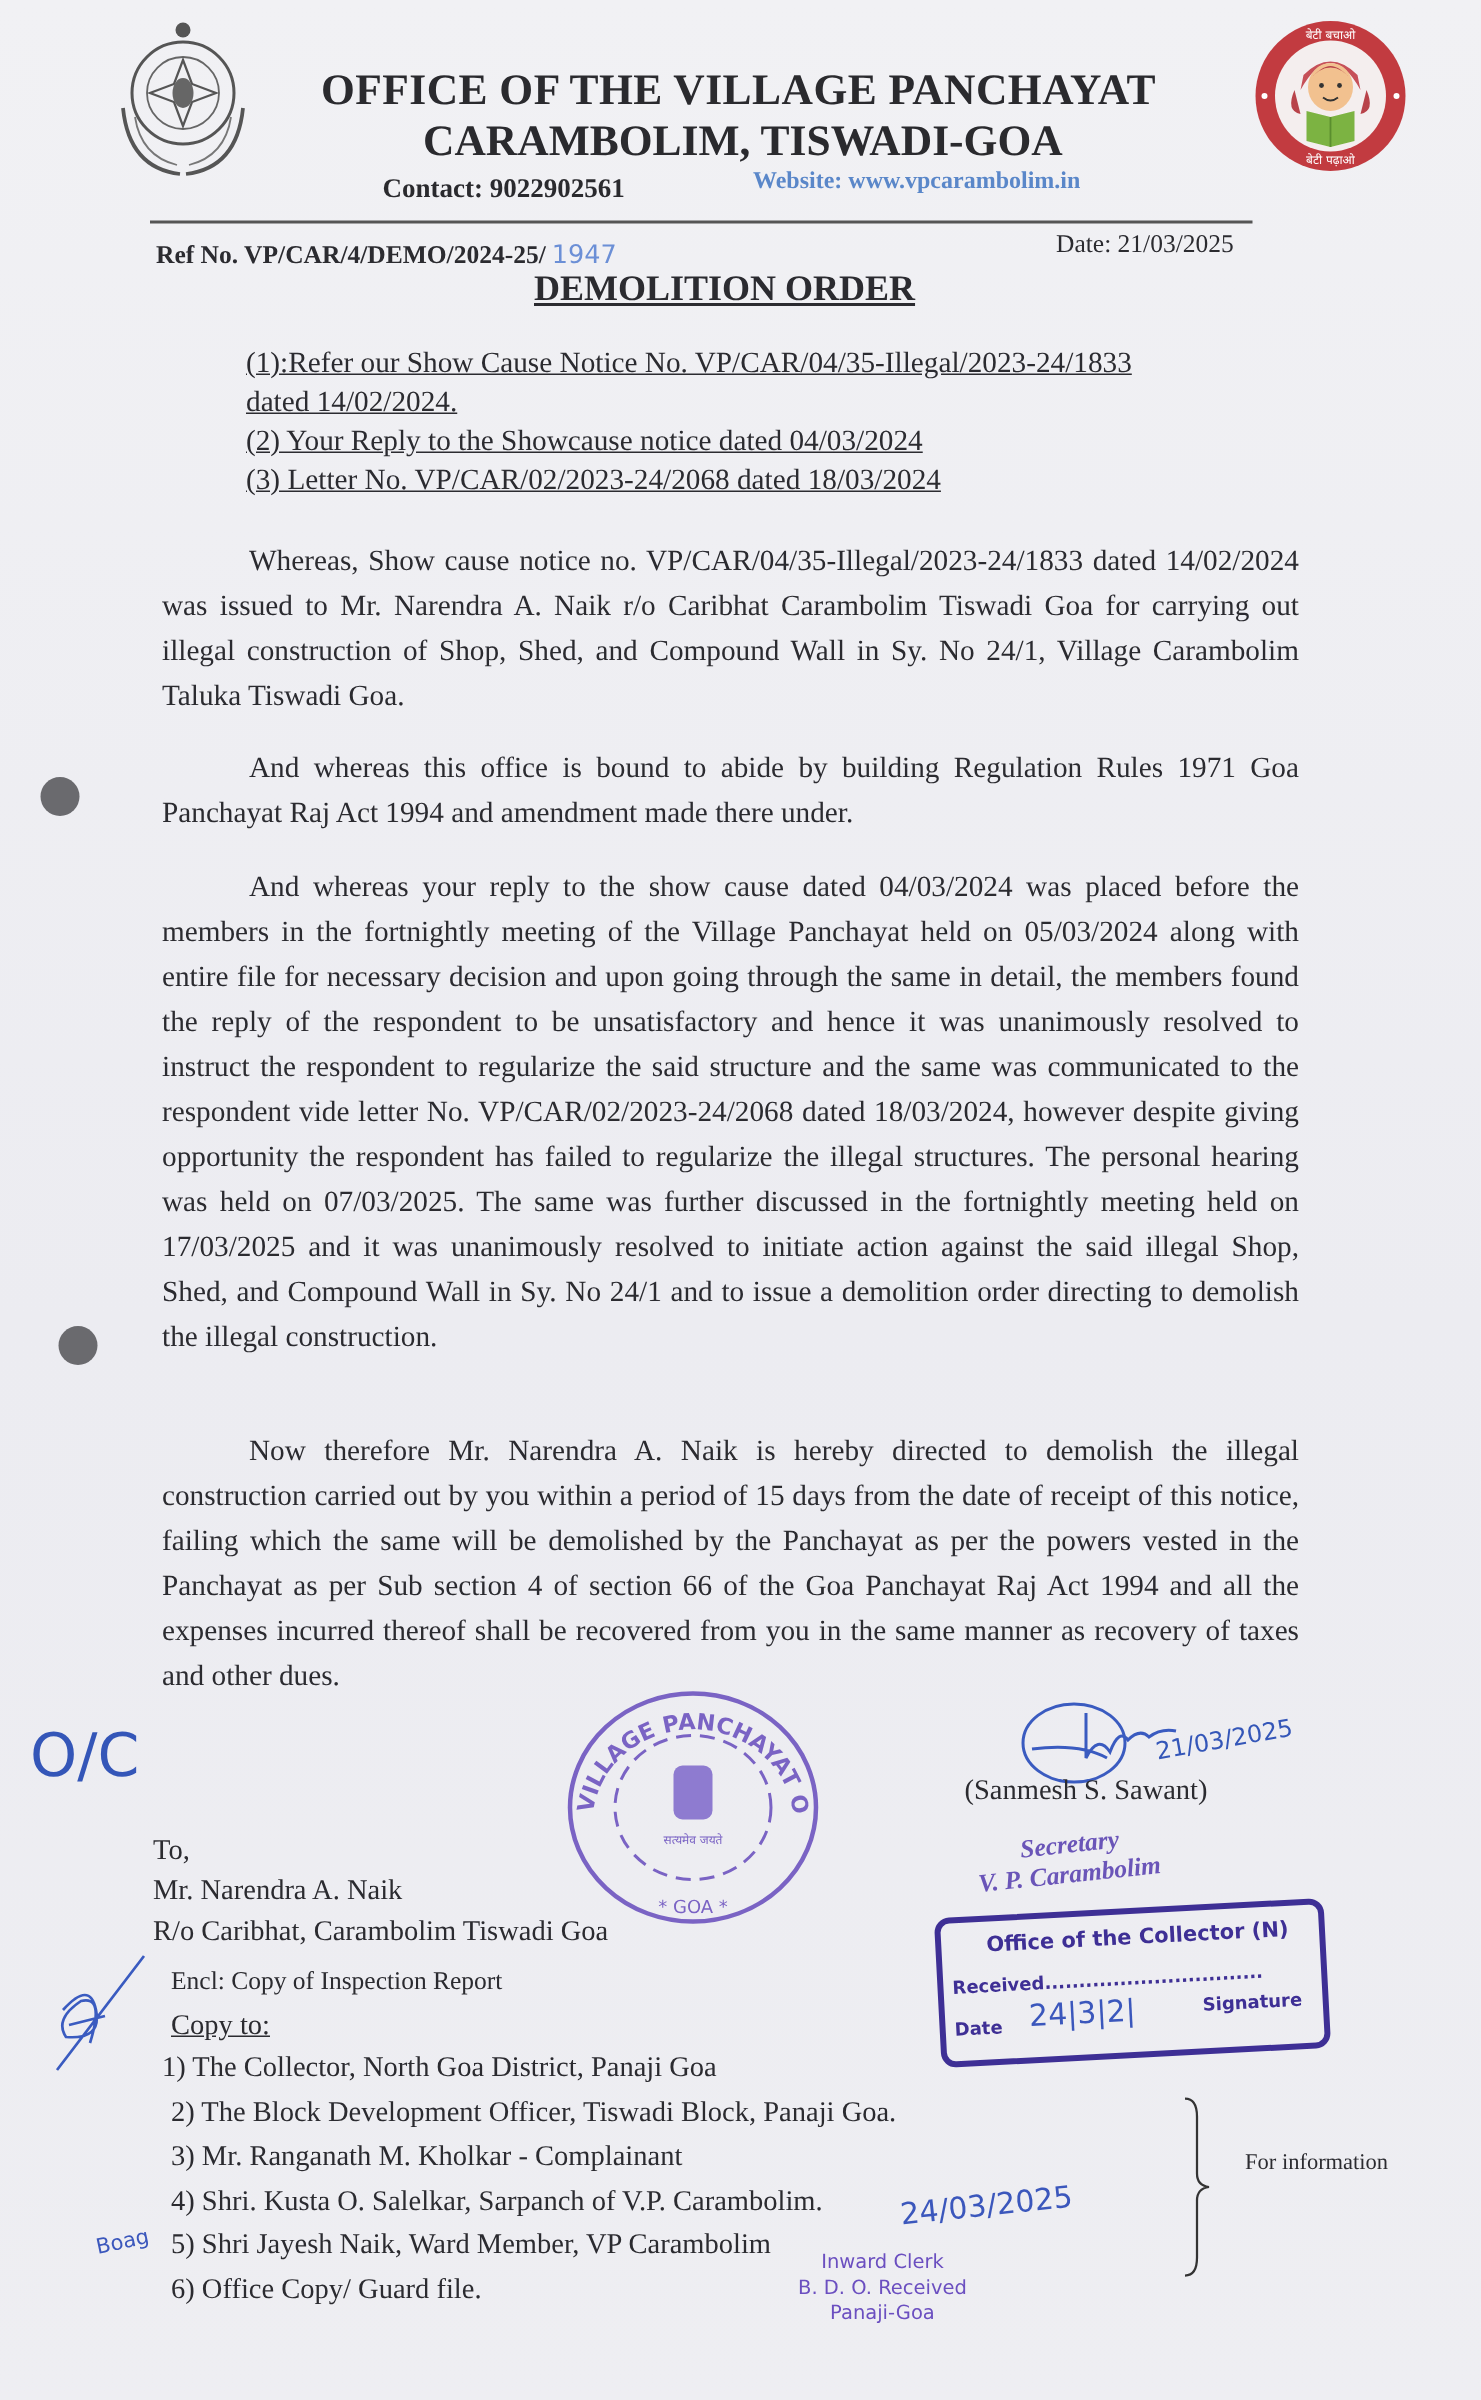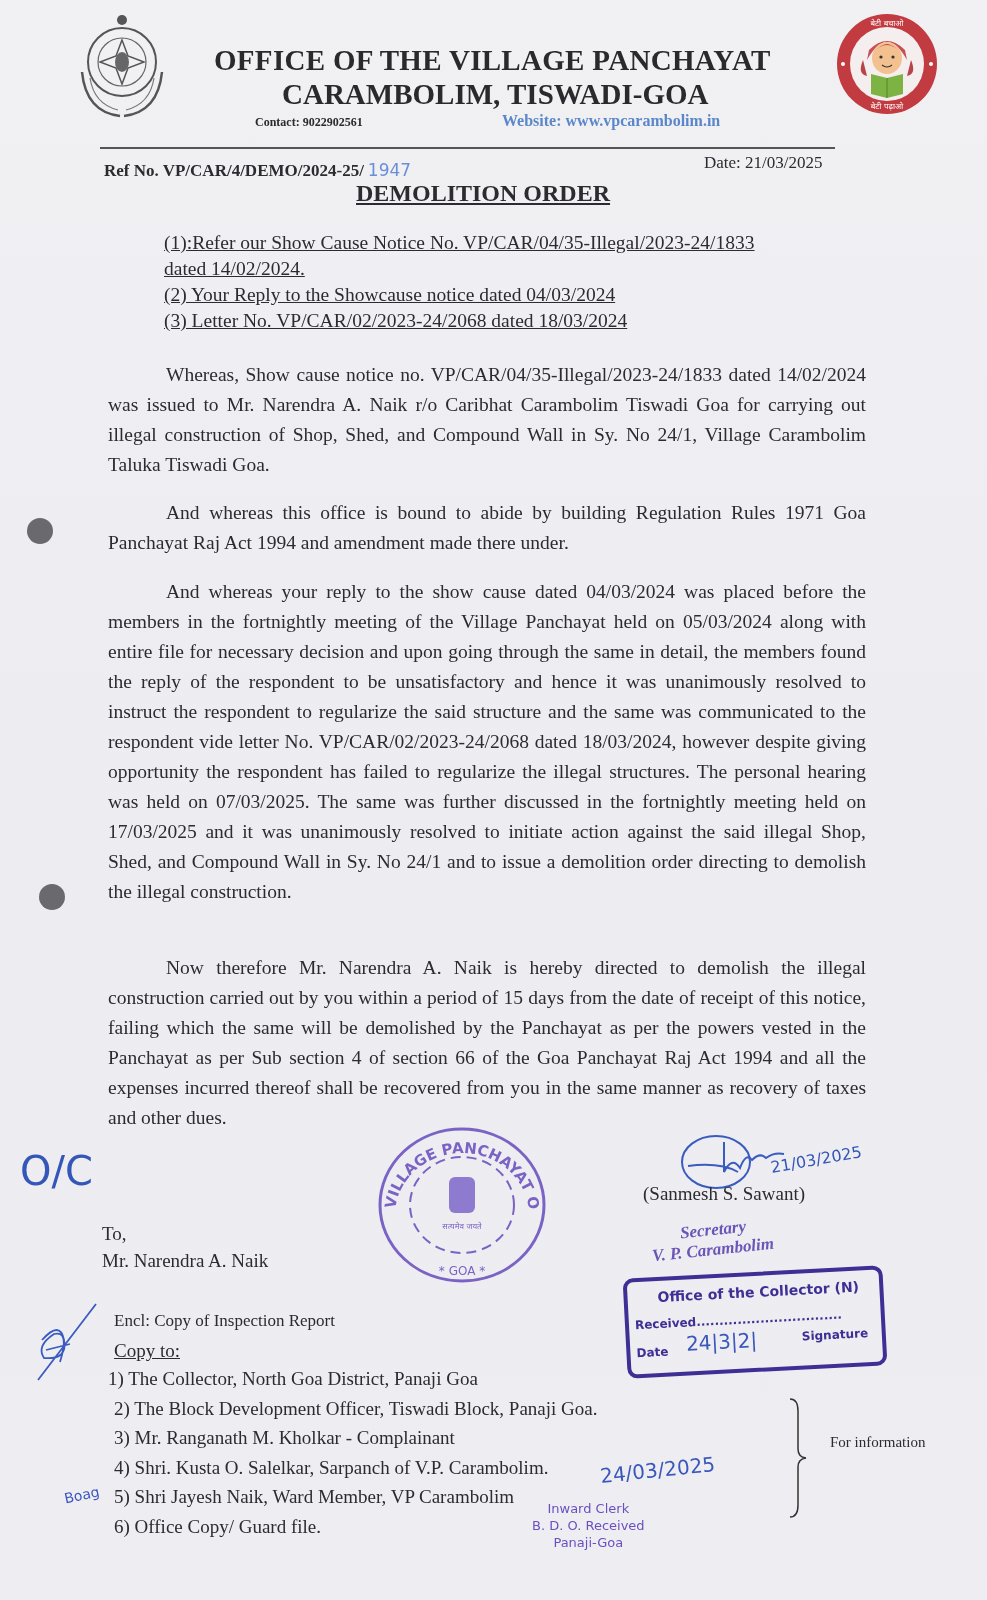--- a/index.html
+++ b/index.html
@@ -10,21 +10,21 @@
     color:#2b2b30;
   }
   .page { position:absolute; inset:0; background:linear-gradient(180deg,#f1f1f4 0%,#ececf1 55%,#eeeef2 100%); }
   .abs { position:absolute; }
 
   
   .emblem { left:72px; top:12px; width:100px; height:112px; }
   .bbbp { left:833px; top:10px; width:108px; height:108px; }
   .office-title { left:214px; top:44px; font-size:29px; font-weight:bold; letter-spacing:0.3px; color:#2a2a2e; white-space:nowrap; }
   .office-sub { left:282px; top:78px; font-size:29px; font-weight:bold; color:#2a2a2e; white-space:nowrap; }
-  .contact { left:255px; top:115px; font-size:12px; font-weight:bold; color:#2a2a2e; white-space:nowrap; }
+  .contact { left:255px; top:115px; font-size:18px; font-weight:bold; color:#2a2a2e; white-space:nowrap; }
   .website { left:502px; top:112px; font-size:16px; font-weight:bold; color:#5a87c9; white-space:nowrap; }
   .header-rule { left:100px; top:147px; width:735px; height:2px; background:#555; }
 
   .ref { left:104px; top:160px; font-size:17px; font-weight:bold; white-space:nowrap; }
   .ref-hand { color:#6b8fd6; font-family:"DejaVu Sans", sans-serif; font-weight:normal; font-size:17px; margin-left:4px; }
   .date { left:704px; top:153px; font-size:17px; font-weight:normal; white-space:nowrap; }
   .doc-title { left:356px; top:180px; font-size:24px; font-weight:bold; text-decoration:underline; white-space:nowrap;text-align:right; }
 
   .refs { left:164px; top:230px; font-size:19.5px; line-height:26px; }
   .refs div { text-decoration:underline; white-space:nowrap; }
@@ -143,20 +143,21 @@
     <path d="M8 34 Q40 30 58 40 M44 10 L44 40 Q52 24 60 36 Q66 20 72 28 Q80 20 86 26 Q94 20 104 22" fill="none" stroke="#3a5bc0" stroke-width="2"></path>
   </svg>
   <div class="abs sig-date">21/03/2025</div>
   <div class="abs sig-name">(Sanmesh S. Sawant)</div>
   <div class="abs secretary">Secretary</div>
   <div class="abs vp">V. P. Carambolim</div>
 
   <div class="abs to">
     <div>To,</div>
     <div>Mr. Narendra A. Naik</div>
+    <div>R/o Caribhat, Carambolim Tiswadi Goa</div>
   </div>
 
   <div class="abs collector-stamp">
     <div class="l1">Office of the Collector (N)</div>
     <div class="l2">Received................................</div>
     <div class="l3">Date</div>
     <div class="hand">24|3|2|</div>
     <div class="sigtxt">Signature</div>
   </div>
 

